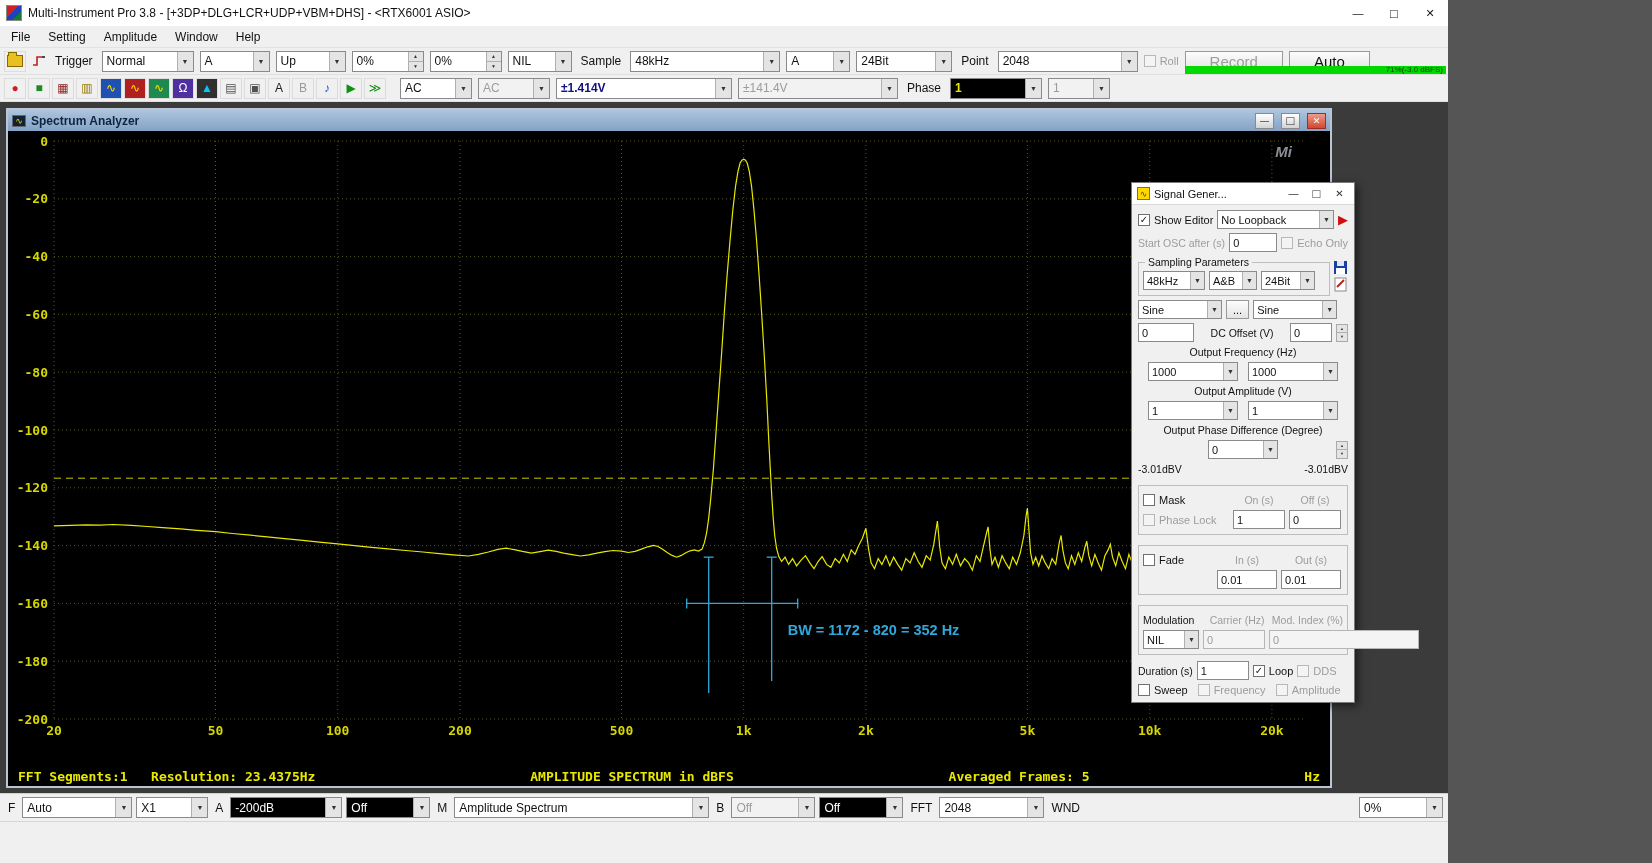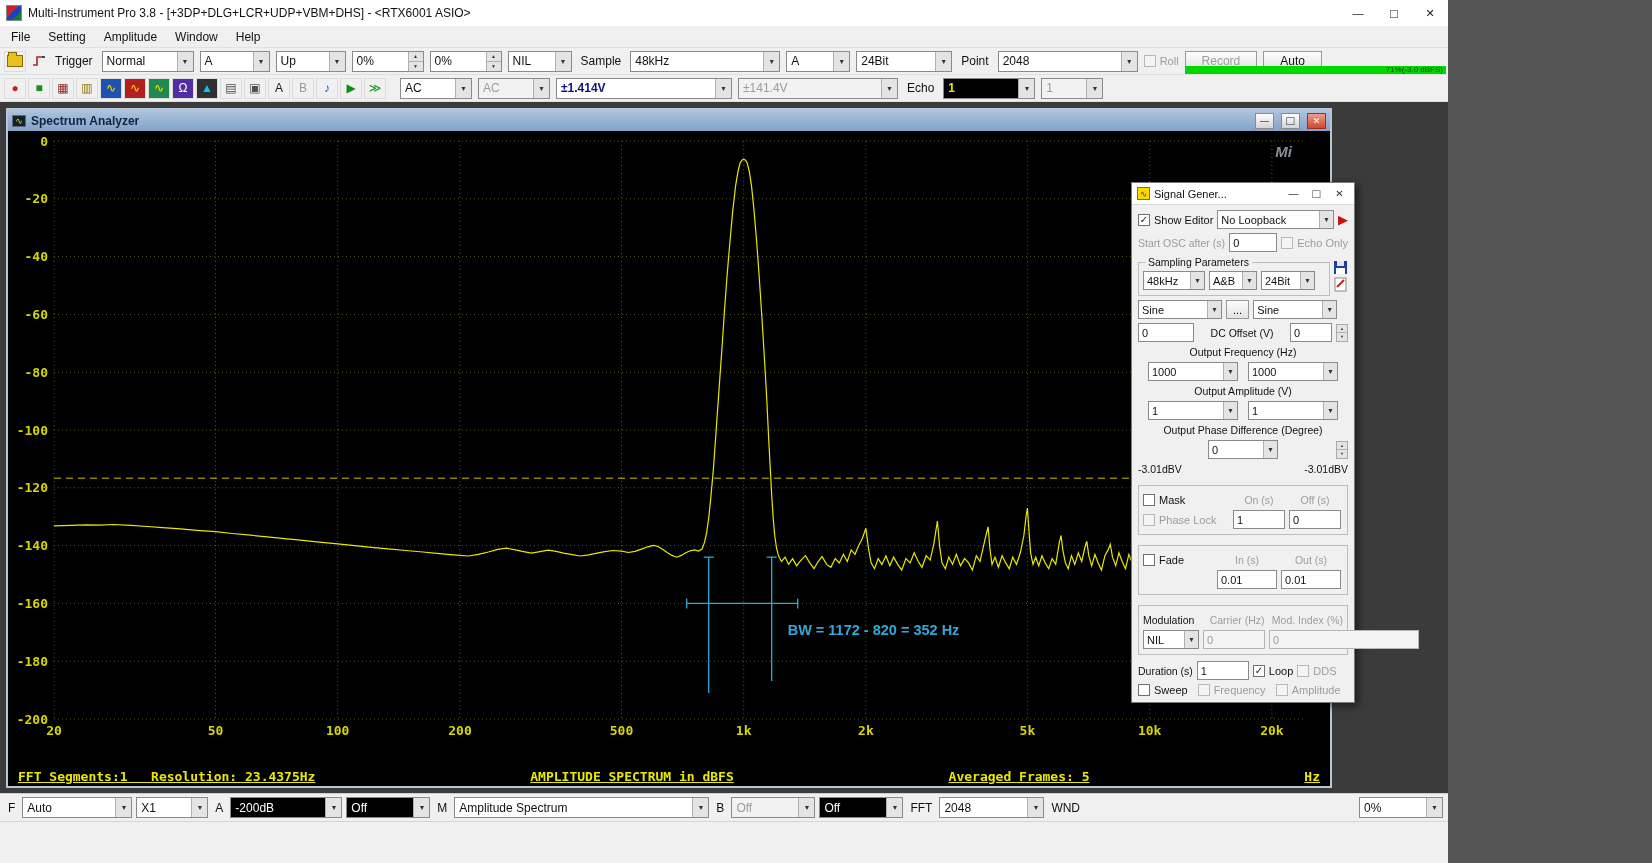--- a/index.html
+++ b/index.html
@@ -33,21 +33,21 @@
 .val.blue-bold{color:#101080;font-weight:bold;}
 
 .spin{display:flex;height:21px;border:1px solid #8a8a8a;background:#fff;flex:0 0 auto;}
 .spin .val{flex:1;font-size:12px;padding:0 4px;display:flex;align-items:center;color:#111;}
 .spin .arrows{width:15px;display:flex;flex-direction:column;border-left:1px solid #b0b0b0;}
 .sar{flex:1;background:#e4e4e4;display:flex;align-items:center;justify-content:center;font-size:5px;color:#333;}
 .sar.up{border-bottom:1px solid #b0b0b0;}
 .sar.up::after{content:"▲";}
 .sar.dn::after{content:"▼";}
 
-.btn{height:21px;border:1px solid #999;background:linear-gradient(#fdfdfd,#e3e3e3);font-size:12px;padding:0 16px;display:flex;align-items:center;color:#111;flex:0 0 auto;}
+.btn{height:21px;border:1px solid #999;background:linear-gradient(#fdfdfd,#e3e3e3);font-size:15px;padding:0 24px;display:flex;align-items:center;color:#111;flex:0 0 auto;}
 .btn.disabled{color:#9c9c9c;}
 .cb{width:12px;height:12px;border:1px solid #707070;background:#fff;display:inline-flex;align-items:center;justify-content:center;font-size:10px;color:#222;flex:0 0 auto;}
 .cb.checked::after{content:"✓";}
 .cb.disabled{border-color:#b8b8b8;background:#f4f4f4;}
 .cb-row{display:flex;align-items:center;gap:4px;font-size:11px;color:#111;white-space:nowrap;}
 .cb-row.gray{color:#9c9c9c;}
 
 .icon-strip{display:flex;align-items:center;gap:2px;}
 .icon-btn{width:22px;height:21px;border:1px solid #dcdcdc;background:#f0f0f0;display:flex;align-items:center;justify-content:center;font-size:12px;flex:0 0 auto;}
 .folder-icon{width:16px;height:12px;background:#e8c020;border:1px solid #8a6a00;position:relative;}
@@ -59,21 +59,21 @@
 .mdi{flex:1;position:relative;background:#3b3b3b;overflow:hidden;}
 
 .spectrum-win{position:absolute;left:6px;top:6px;width:1326px;height:680px;background:#000;border:2px solid #b9c6d6;display:flex;flex-direction:column;}
 .sw-titlebar{height:21px;background:linear-gradient(#aec4de,#83a3c6);display:flex;align-items:center;padding:0 4px;gap:5px;flex:0 0 auto;}
 .sw-icon{width:14px;height:12px;background:#123;border:1px solid #667;display:flex;align-items:center;justify-content:center;color:#ffd800;font-size:9px;}
 .sw-title{font-size:12px;font-weight:bold;color:#10243e;flex:1;}
 .sw-btn{width:19px;height:16px;border:1px solid #8a8a8a;background:linear-gradient(#fff,#d4d4d4);font-size:9px;display:flex;align-items:center;justify-content:center;margin-left:2px;color:#222;}
 .sw-btn.close{background:linear-gradient(#f09a8a,#d2482e);color:#fff;border-color:#9a3020;}
 .sw-header{height:22px;background:#000;color:#e8e800;font-family:"DejaVu Sans Mono",monospace;font-size:14px;font-weight:bold;display:flex;align-items:center;padding:0 8px;white-space:pre;overflow:hidden;flex:0 0 auto;}
 .sw-plot{flex:1;position:relative;background:#000;}
-.sw-footer{height:20px;background:#000;color:#e8e800;font-family:"DejaVu Sans Mono",monospace;font-size:13px;font-weight:bold;display:flex;align-items:center;justify-content:space-between;padding:0 10px;white-space:pre;flex:0 0 auto;text-decoration:underline;}
+.sw-footer{height:20px;background:#000;color:#e8e800;font-family:"DejaVu Sans Mono",monospace;font-size:13px;font-weight:bold;display:flex;align-items:center;justify-content:space-between;padding:0 10px;white-space:pre;flex:0 0 auto;}
 
 .siggen{position:absolute;right:93px;top:80px;width:224px;background:#f0f0f0;border:1px solid #7a7a7a;box-shadow:3px 3px 8px rgba(0,0,0,.55);display:flex;flex-direction:column;font-size:11px;color:#111;}
 .sg-titlebar{height:22px;background:#fff;display:flex;align-items:center;gap:4px;padding:0 5px;border-bottom:1px solid #dadada;}
 .sg-icon{width:13px;height:13px;background:#ffd800;border:1px solid #907000;display:flex;align-items:center;justify-content:center;font-size:9px;color:#604000;}
 .sg-title{font-size:11px;flex:1;white-space:nowrap;overflow:hidden;}
 .sg-btn{width:19px;text-align:center;font-size:10px;color:#333;}
 .sg-body{padding:5px 6px 6px;display:flex;flex-direction:column;gap:4px;}
 .sg-row{display:flex;align-items:center;gap:4px;}
 .sg-label{font-size:10.5px;white-space:nowrap;}
 .sg-label.gray{color:#9c9c9c;}
@@ -243,21 +243,21 @@
         <span class="arrow"></span>
       </div>
     <div class="combo" style="width:176px">
         <span class="val blue-bold">±1.414V</span>
         <span class="arrow"></span>
       </div>
     <div class="combo disabled" style="width:160px">
         <span class="val">±141.4V</span>
         <span class="arrow"></span>
       </div>
-    <span class="tool-label">Echo</span>
+    <span class="tool-label">Phase</span>
     <div class="combo probeA" style="width:92px">
         <span class="val">1</span>
         <span class="arrow"></span>
       </div>
     <div class="combo disabled" style="width:62px">
         <span class="val">1</span>
         <span class="arrow"></span>
       </div>
   </div>
 

